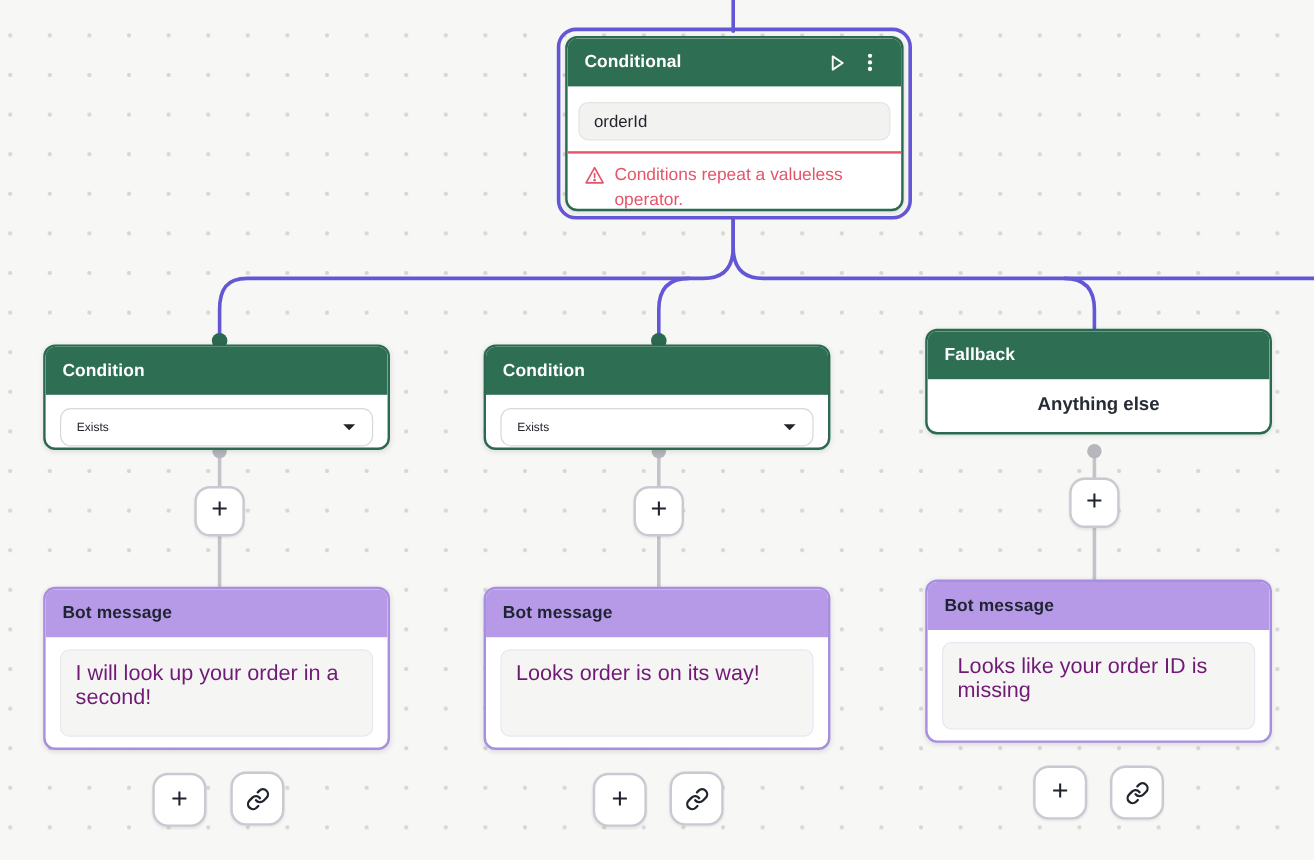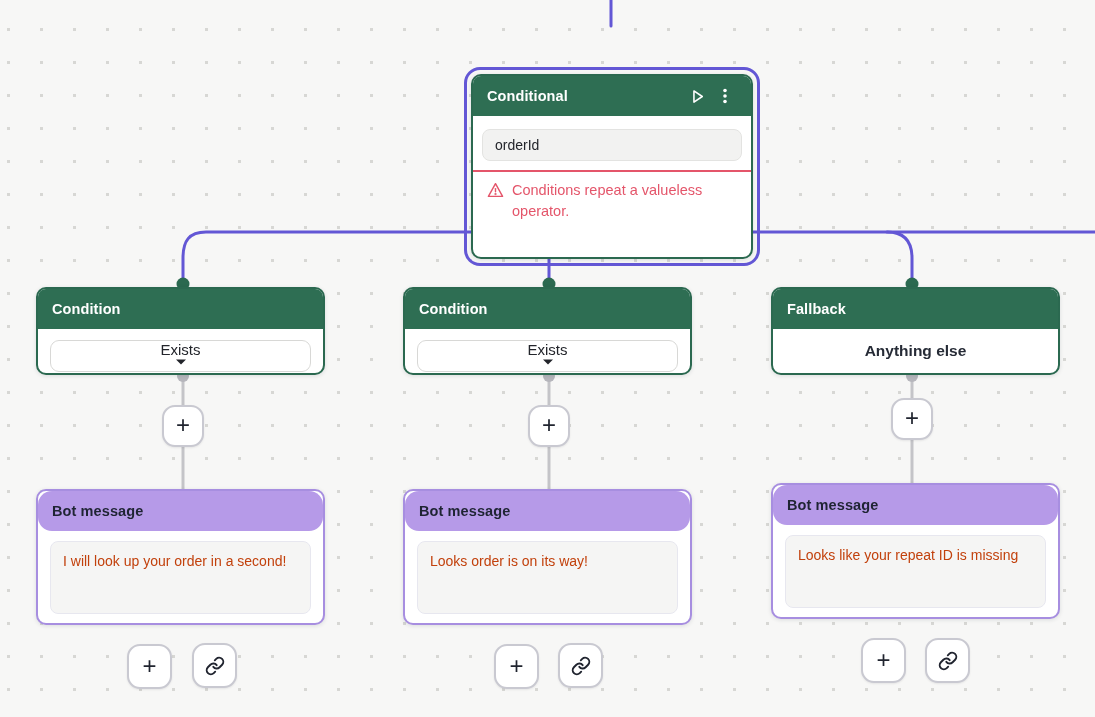--- a/index.html
+++ b/index.html
@@ -26,28 +26,28 @@
   .node.green  { border: 2px solid #2b6950; }
   .node.purple { border: 2px solid #a78ee0; }
 
   .node-header {
     height: 40px; flex: 0 0 40px;
     display: flex; align-items: center;
     padding: 0 14px;
     font-size: 14.5px; font-weight: 700; letter-spacing: .1px;
   }
   .node-header.green-hd  { background: #2e6e53; color: #ffffff; }
-  .node-header.purple-hd { background: #b69ae8; color: #1f2433; border-radius: 14px; }
+  .node-header.purple-hd { background: #b69ae8; color: #1f2433; }
 
   
   .selection-ring {
     position: absolute; left: 464px; top: 23px;
-    width: 296px; height: 199px;
+    width: 296px; height: 160px;
     border: 3px solid #6357d5; border-radius: 16px;
-    padding: 4px; background: transparent; margin-top: 44px;
+    padding: 4px; background: transparent;
   }
   .selection-ring .node { position: relative; width: 100%; height: 100%; }
 
   .cond-body { padding: 13px 9px 0 9px; flex: 1; display: flex; flex-direction: column; }
   .text-input {
     width: 100%; height: 32px;
     background: #f2f2f1;
     border: 1px solid #e3e3e1; border-radius: 8px;
     padding: 12px 12px; font-size: 14px; color: #23252b;
     font-family: inherit; outline: none;
@@ -61,36 +61,36 @@
 
   .hd-spacer { flex: 1; }
   .hd-icon { display: flex; align-items: center; justify-content: center; width: 24px; height: 24px; cursor: pointer; }
   .hd-icon + .hd-icon { margin-left: 4px; }
 
   
   .branch-body { padding: 11px 12px; flex: 1; }
   .select-box {
     height: 32px; background: #fff;
     border: 1px solid #d8d8d6; border-radius: 9px;
-    display: flex; align-items: center; 
-    padding: 0 13px; font-size: 15px; color: #23252b; cursor: pointer; flex-direction: column;
+    display: flex; align-items: center; justify-content: space-between;
+    padding: 0 13px; font-size: 10px; color: #23252b; cursor: pointer;
   }
   .fallback-body {
     flex: 1; display: flex; align-items: center; justify-content: center;
     font-size: 15.5px; color: #262b36; font-weight: bold;
   }
 
   
   .msg-body { padding: 10px 12px; flex: 1; }
   .msg-field {
     height: 73px; width: 100%;
     background: #f5f5f4;
     border: 1px solid #e7e7ef; border-radius: 8px;
     padding: 9px 12px;
-    font-size: 14px; line-height: 20px; color: #c2410c;
+    font-size: 18px; line-height: 20px; color: #701a75;
     cursor: text;
   }
 
   
   .sq-btn {
     position: absolute;
     background: #fff;
     border: 2px solid #c9c9d1; border-radius: 13px;
     display: flex; align-items: center; justify-content: center;
     color: #20242f; cursor: pointer;
@@ -183,21 +183,21 @@
   <div class="branch-body">
     <div class="select-box">
       <span>Exists</span>
       <svg width="12" height="8" viewBox="0 0 12 8" fill="#23252b">
           <path d="M1 1.5 L6 6.5 L11 1.5 Z"></path>
         </svg>
     </div>
   </div>
 </div>
 
-<div class="node green" style="left:771px; top:287px; width:289px; height:88px;">
+<div class="node green" style="left:771px; top:274px; width:289px; height:88px;">
   <div class="node-header green-hd">
     <span>Fallback</span>
   </div>
   <div class="fallback-body">Anything else</div>
 </div>
 
 <div class="sq-btn plus-mid" style="left:162px; top:405px;">
   <span class="plus-glyph">+</span>
 </div>
 <div class="sq-btn plus-mid" style="left:528px; top:405px;">
@@ -223,21 +223,21 @@
   <div class="msg-body">
     <div class="msg-field">Looks order is on its way!</div>
   </div>
 </div>
 
 <div class="node purple" style="left:771px; top:483px; width:289px; height:136px;">
   <div class="node-header purple-hd">
     <span>Bot message</span>
   </div>
   <div class="msg-body">
-    <div class="msg-field">Looks like your repeat ID is missing</div>
+    <div class="msg-field">Looks like your order ID is missing</div>
   </div>
 </div>
 
 <div class="sq-btn action" style="left:127px; top:644px;">
   <span class="plus-glyph">+</span>
 </div>
 <div class="sq-btn action" style="left:192px; top:643px;">
   <svg width="20" height="20" viewBox="0 0 24 24" fill="none" stroke="#20242f" stroke-width="2.3" stroke-linecap="round" stroke-linejoin="round">
       <path d="M10 13a5 5 0 0 0 7.54.54l3-3a5 5 0 0 0-7.07-7.07l-1.72 1.71"></path>
       <path d="M14 11a5 5 0 0 0-7.54-.54l-3 3a5 5 0 0 0 7.07 7.07l1.71-1.71"></path>

